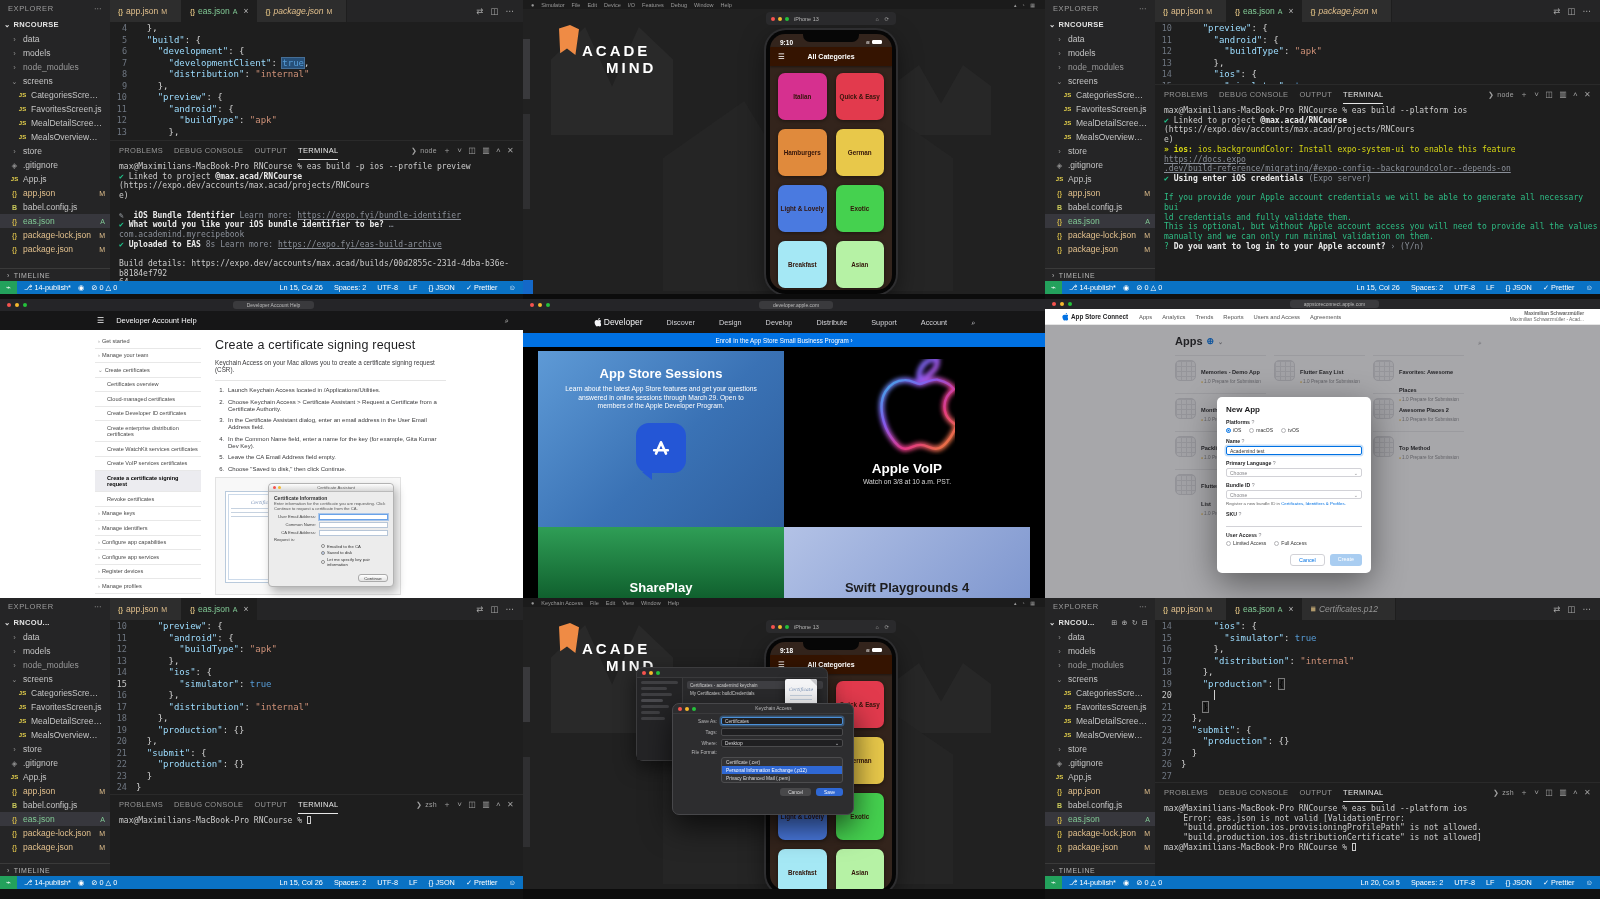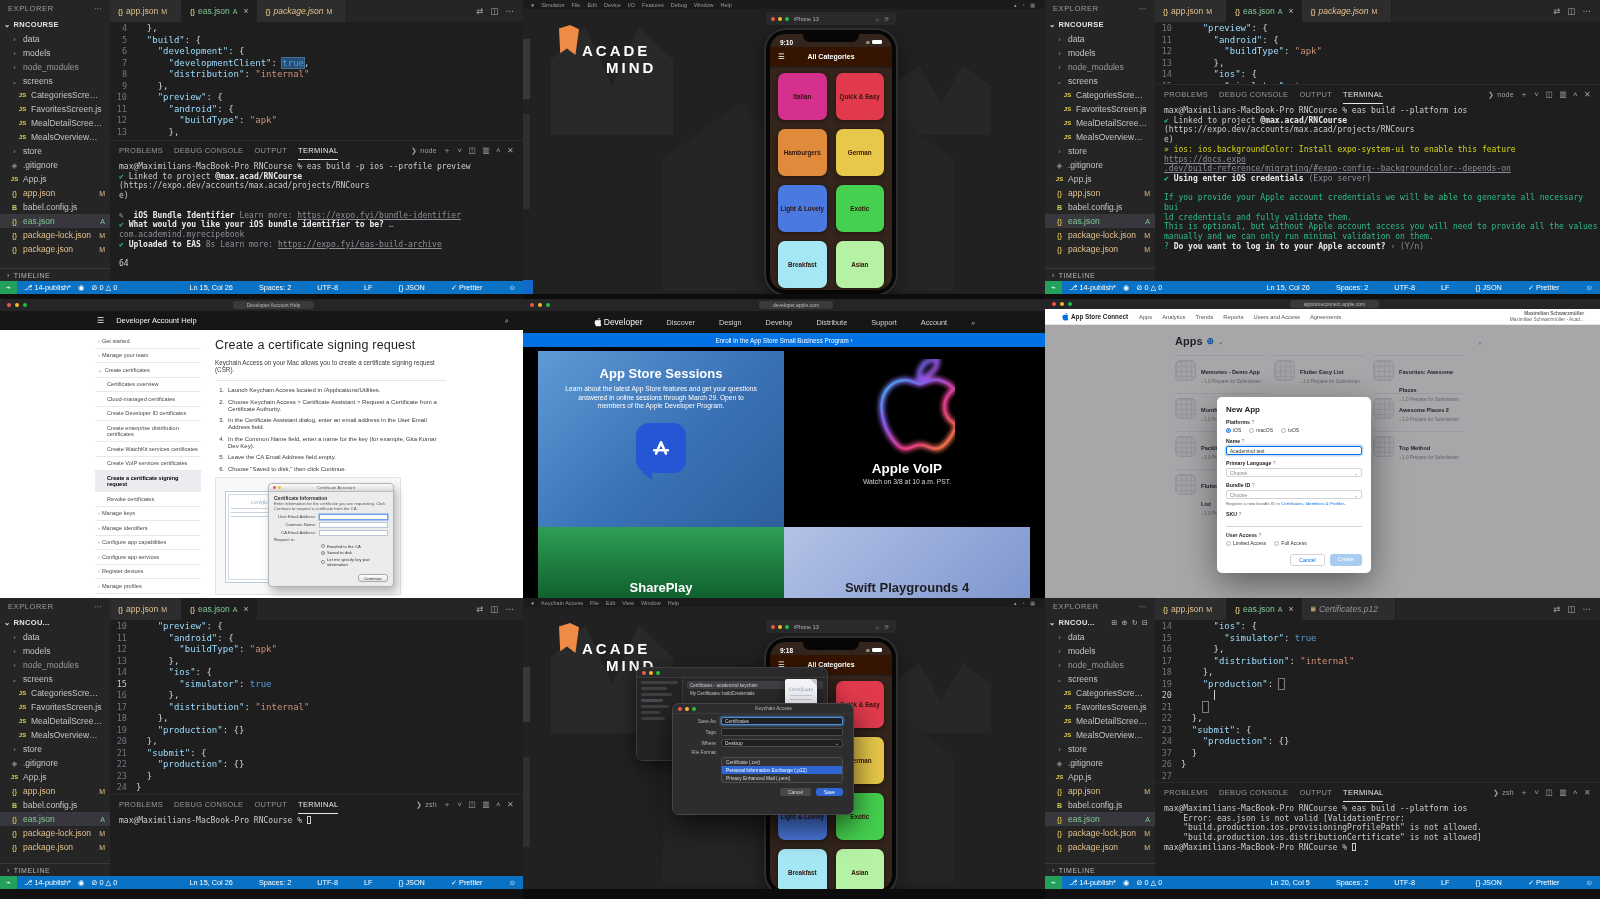--- a/index.html
+++ b/index.html
@@ -49,26 +49,26 @@
 .bm{outline:1px solid #7a7a7a}
 .cur{display:inline-block;width:1px;height:10px;background:#d0d0d0;vertical-align:-1px}
 .vs-ph{height:20px;display:flex;align-items:center;gap:11px;padding:0 9px;font-size:7.5px;color:#969696;letter-spacing:.3px;flex:none;border-top:1px solid #2a2a2a}
 .ph-tab{height:100%;display:flex;align-items:center}
 .ph-tab.on{color:#e7e7e7;box-shadow:inset 0 -1px 0 #e7e7e7}
 .ph-right{margin-left:auto;display:flex;gap:6px;color:#a0a0a0;font-size:8px;align-items:center}
 .shellchip{display:flex;gap:3px;align-items:center;font-size:7px}
 .vs-term{flex:1;overflow:hidden;padding:2px 0 0 9px;font-family:"DejaVu Sans Mono",monospace;font-size:8px;line-height:9.7px;color:#ccc}
 .trow{min-height:9.7px;white-space:pre-wrap}
 .d{color:#cccccc}.g{color:#8a8f98}.b{color:#eaeaea;font-weight:bold}.ck{color:#1ec48a}.gn{color:#2ebd85}
-.y{color:#d7d714}.yb{color:#d7d714;font-weight:normal}.lk{color:#8a8f98;text-decoration:underline}.nb{color:#9aa0a6}
+.y{color:#d7d714}.yb{color:#d7d714;font-weight:bold}.lk{color:#8a8f98;text-decoration:underline}.nb{color:#9aa0a6}
 .curbox{display:inline-block;width:4px;height:8px;border:1px solid #ccc;vertical-align:-1px}
 .vs-status{height:13px;background:#0a72c4;display:flex;align-items:center;color:#fff;font-size:7.3px;gap:7px;flex:none}
 .st-remote{background:#23a15c;height:100%;width:17px;display:flex;align-items:center;justify-content:center;font-size:8px;flex:none}
 .sti{display:flex;align-items:center;gap:2px;white-space:nowrap}
-.st-r{margin-left:auto;display:flex;gap:26px;align-items:center;padding-right:7px}
+.st-r{margin-left:auto;display:flex;gap:11px;align-items:center;padding-right:7px}
 
 .macbar{height:9px;background:#1b1b1b;display:flex;gap:7px;align-items:center;padding:0 8px;font-size:5.5px;color:#9a9a9a;position:relative;z-index:9}
 .macbar .mright{margin-left:auto;letter-spacing:2px;font-size:5px}
 .acad-bg{position:absolute;left:0;right:0;top:9px;background:#212121;overflow:hidden}
 .shp{position:absolute;clip-path:polygon(0% 100%,0% 30%,28% 0%,50% 55%,72% 0%,100% 30%,100% 100%)}
 .acad-logo{position:absolute}
 .acad-ic{position:absolute;width:20px;height:30px;background:#ef8b45;clip-path:polygon(0 12%,55% 0,100% 14%,82% 100%,40% 78%,6% 94%)}
 .acad-t1{position:absolute;left:23px;top:17px;font-size:15px;font-weight:bold;color:#fff;letter-spacing:3px}
 .acad-t2{position:absolute;left:47px;top:34px;font-size:15px;font-weight:bold;color:#fff;letter-spacing:3px}
 .sim-bar{position:absolute;left:243px;width:130px;height:13px;background:#2a2a2c;border-radius:4px;display:flex;align-items:center;gap:3px;padding:0 5px;z-index:3}
@@ -404,20 +404,21 @@
     </div>
     <div class="vs-term">
               <div class="trow"><span class="d">max@Maximilians-MacBook-Pro RNCourse % eas build -p ios --profile preview</span></div>
               <div class="trow"><span class="ck">✔ </span><span class="d">Linked to project </span><span class="b">@max.acad/RNCourse </span><span class="d">(https://expo.dev/accounts/max.acad/projects/RNCours</span></div>
               <div class="trow"><span class="d">e)</span></div>
               <div class="trow"></div>
               <div class="trow"><span class="nb">✎  </span><span class="b">iOS Bundle Identifier </span><span class="g">Learn more: </span><span class="lk">https://expo.fyi/bundle-identifier</span></div>
               <div class="trow"><span class="ck">✔ </span><span class="b">What would you like your iOS bundle identifier to be?</span><span class="g"> … com.academind.myrecipebook</span></div>
               <div class="trow"><span class="ck">✔ </span><span class="b">Uploaded to EAS </span><span class="g">8s Learn more: </span><span class="lk">https://expo.fyi/eas-build-archive</span></div>
               <div class="trow"></div>
+              <div class="trow"><span class="d">Build details: https://expo.dev/accounts/max.acad/builds/00d2855c-231d-4dba-b36e-b8184ef792</span></div>
               <div class="trow"><span class="d">64</span></div>
             </div>
    </div>
   </div>
   <div class="vs-status">
     <span class="st-remote">⌁</span>
     <span class="sti">
             <span>⎇</span>
             <span>14-publish*</span>
           </span>

